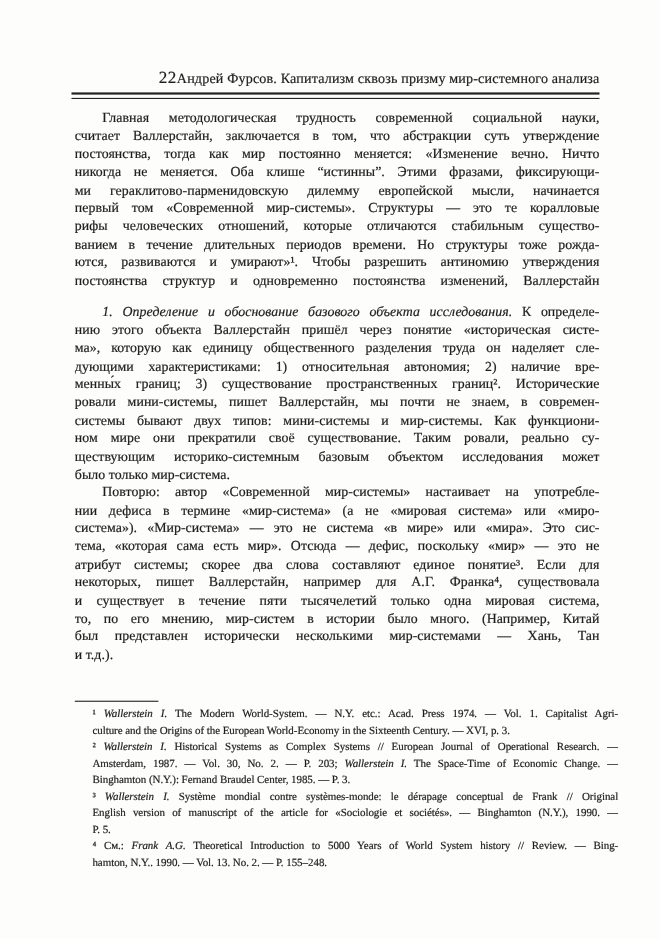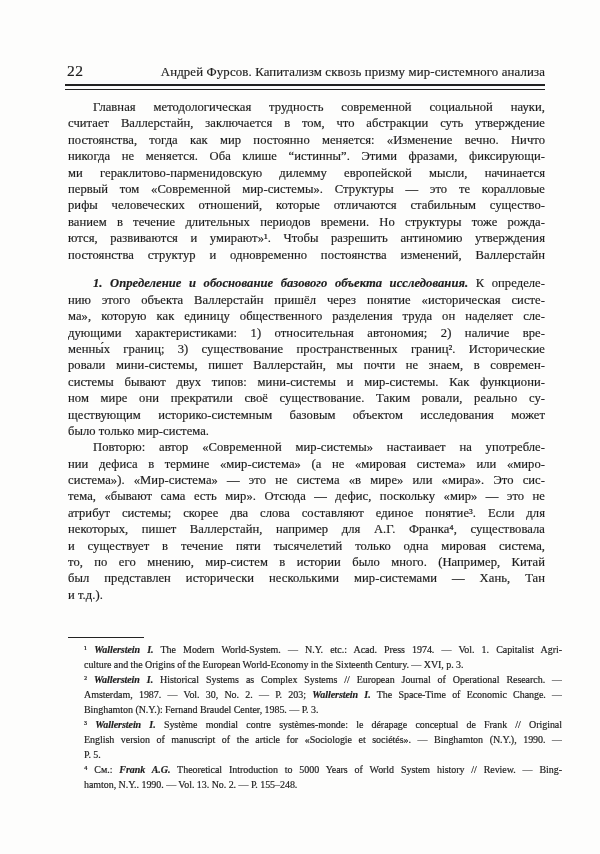--- a/index.html
+++ b/index.html
@@ -3,21 +3,21 @@
 <meta charset="utf-8">
 <style>
   html,body{margin:0;padding:0;background:#e8e8e8;}
   .sheet{
     position:relative;width:600px;height:854px;background:#fdfdfc;
     font-family:"Liberation Serif","DejaVu Serif",serif;color:#1e1e1e;
     overflow:hidden;-webkit-text-stroke:0.18px #1e1e1e;
   }
   .header{
     position:absolute;left:67px;right:55px;top:62px;
-    display:flex;justify-content:space-between;align-items:baseline;
+    display:flex;justify-content:flex-end;align-items:baseline;
   }
   .page-num{font-size:15.5px;letter-spacing:.5px;}
   .running-title{font-size:12.8px;letter-spacing:.15px;}
   .hrule{
     position:absolute;left:65px;right:55px;top:84px;height:2.5px;
     border-top:2.5px solid #222;border-bottom:1.2px solid #222;
   }
   .body{
     position:absolute;left:68px;top:99px;width:477px;
     font-size:12.6px;letter-spacing:.05px;
@@ -30,21 +30,21 @@
     position:absolute;left:68px;top:642px;width:478px;
     font-size:10px;letter-spacing:-0.05px;margin-left:16px;
   }
   .footnotes .line{
     line-height:15px;height:15px;overflow:hidden;
     text-align:justify;text-align-last:justify;
   }
   .line.la{text-align-last:left;}
   .line.in{text-indent:25px;}
   .line.sec{margin-top:12.5px;}
-  .em{font-weight:bold;font-style:italic;}
+  .em{font-weight:normal;font-style:italic;}
   .fnrule{
     position:absolute;left:68px;top:637px;width:76px;height:0;
     border-top:1.6px solid #222;
   }
 </style>
 </head>
 <body>
 
 <div class="sheet">
   <div class="header">
@@ -70,21 +70,21 @@
       <div class="line"><span>дующими характеристиками: 1) относительная автономия; 2) наличие вре-</span></div>
       <div class="line"><span>менны́х границ; 3) существование пространственных границ². Исторические</span></div>
       <div class="line"><span>ровали мини-системы, пишет Валлерстайн, мы почти не знаем, в современ-</span></div>
       <div class="line"><span>системы бывают двух типов: мини-системы и мир-системы. Как функциони-</span></div>
       <div class="line"><span>ном мире они прекратили своё существование. Таким ровали, реально су-</span></div>
       <div class="line"><span>ществующим историко-системным базовым объектом исследования может</span></div>
       <div class="line la"><span>было только мир-система.</span></div>
       <div class="line in"><span>Повторю: автор «Современной мир-системы» настаивает на употребле-</span></div>
       <div class="line"><span>нии дефиса в термине «мир-система» (а не «мировая система» или «миро-</span></div>
       <div class="line"><span>система»). «Мир-система» — это не система «в мире» или «мира». Это сис-</span></div>
-      <div class="line"><span>тема, «бывают сама есть мир». Отсюда — дефис, поскольку «мир» — это не</span></div>
+      <div class="line"><span>тема, «которая сама есть мир». Отсюда — дефис, поскольку «мир» — это не</span></div>
       <div class="line"><span>атрибут системы; скорее два слова составляют единое понятие³. Если для</span></div>
       <div class="line"><span>некоторых, пишет Валлерстайн, например для А.Г. Франка⁴, существовала</span></div>
       <div class="line"><span>и существует в течение пяти тысячелетий только одна мировая система,</span></div>
       <div class="line"><span>то, по его мнению, мир-систем в истории было много. (Например, Китай</span></div>
       <div class="line"><span>был представлен исторически несколькими мир-системами — Хань, Тан</span></div>
       <div class="line la"><span>и т.д.).</span></div>
     </main>
 
   <div class="fnrule"></div>
   <section class="footnotes">

